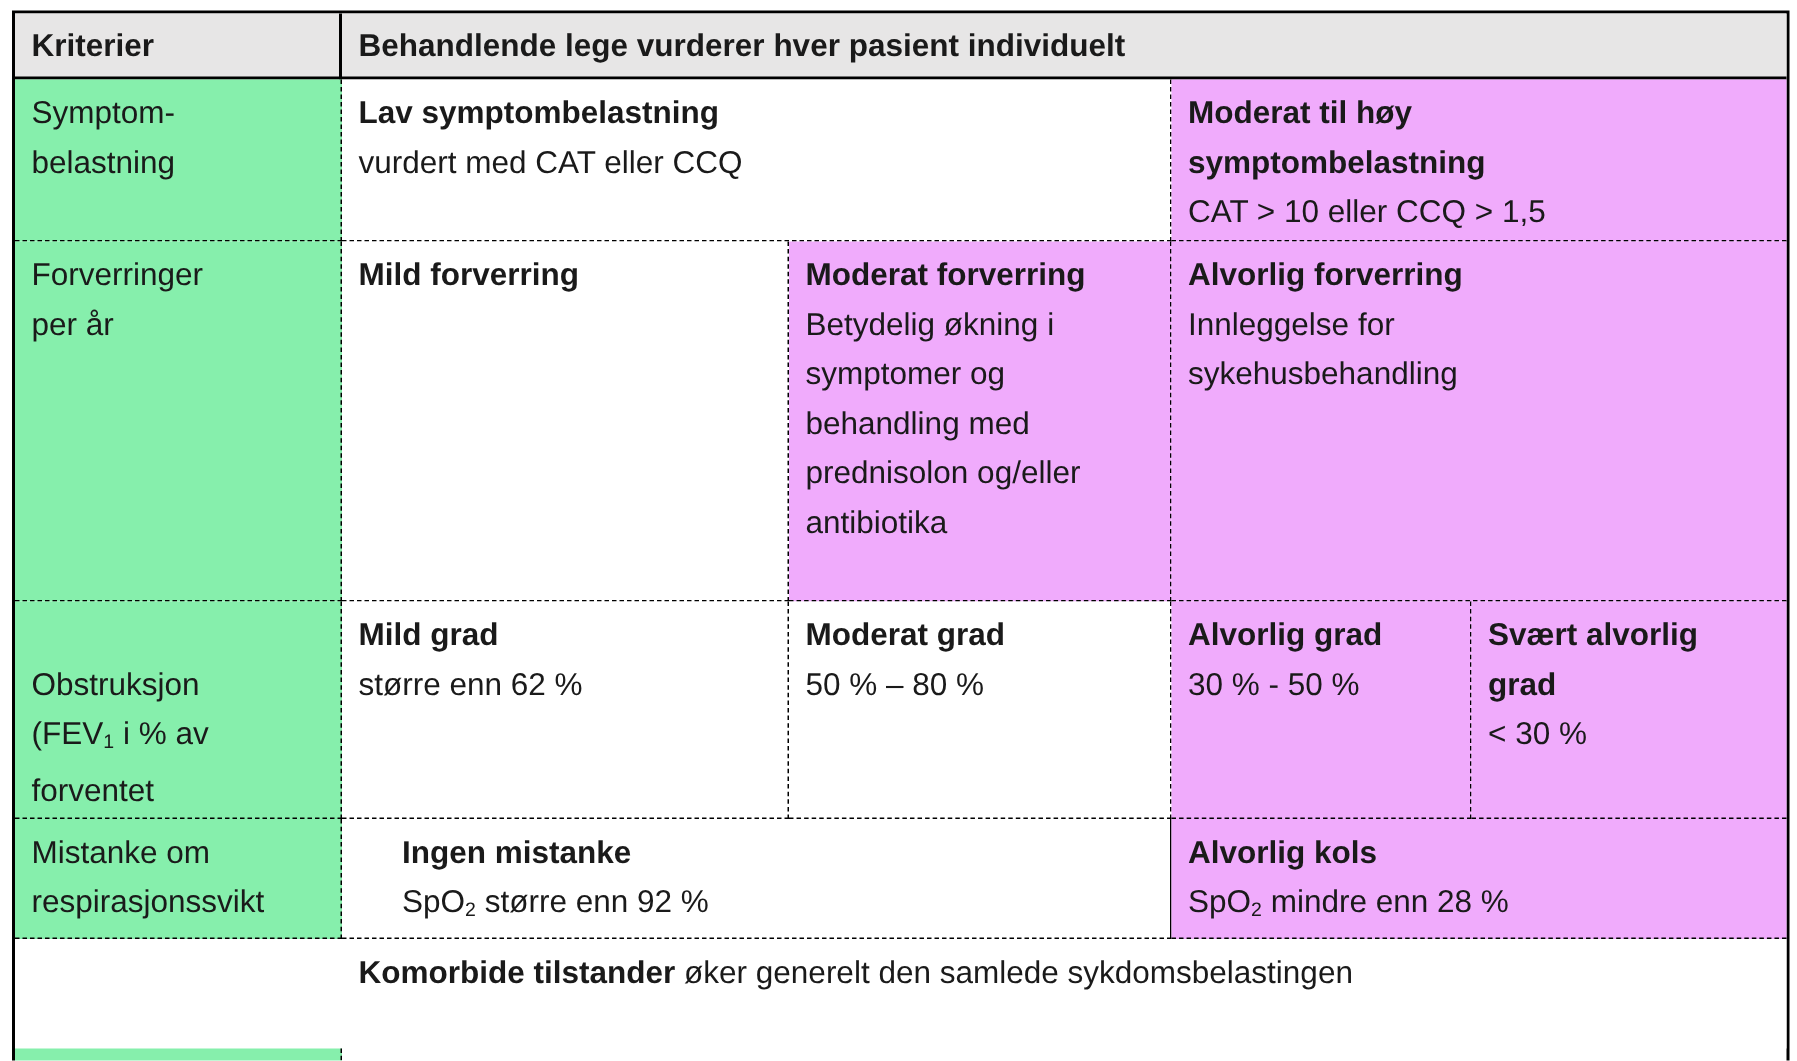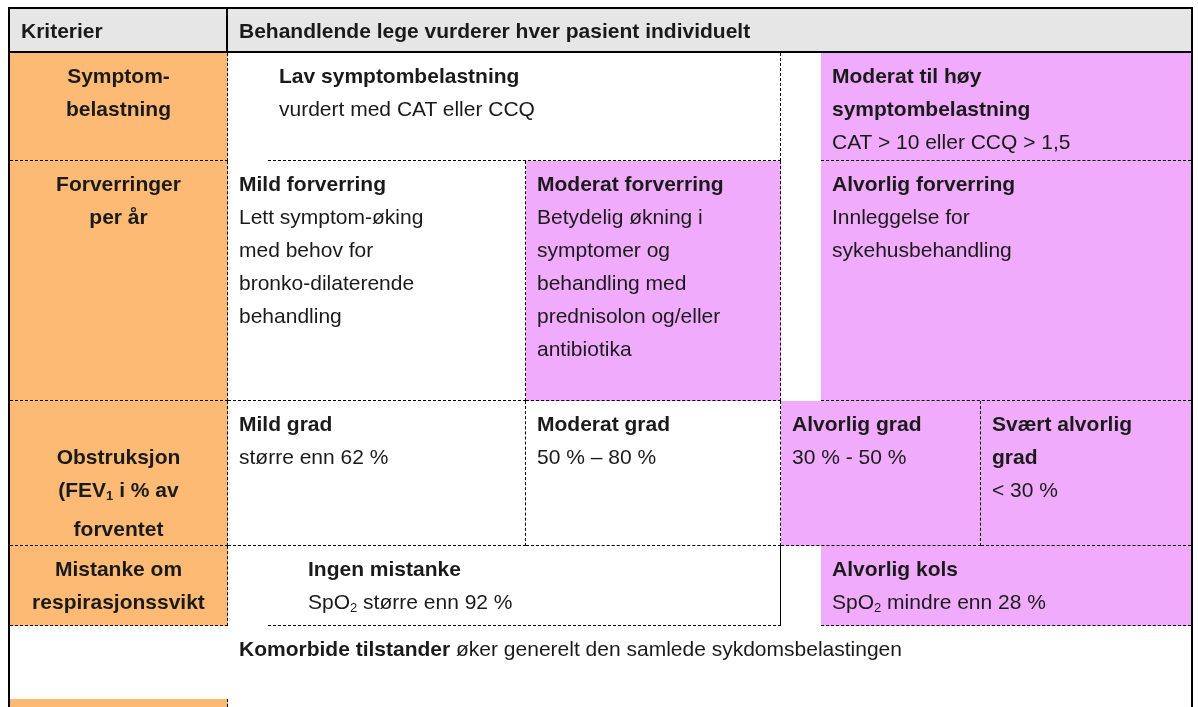--- a/index.html
+++ b/index.html
@@ -29,29 +29,29 @@
   .cell.last-row{border-bottom:none;}
   .cell.solid-right{border-right:1px solid #000;padding-left:40px;}
   .hdr{
     background:#e7e6e6;
     font-weight:bold;
     border-bottom:2px solid #000;
     display:flex;align-items:center;
     padding-top:0;padding-bottom:0;
   }
   .hdr.first{border-right:2px solid #000;}
-  .label{background:#fdba74;font-weight:bold;text-align:center;}
+  .label{background:#86efac;font-weight:normal;}
   .warn{background:#f0abfc;}
   .plain{background:#ffffff;}
   .title{font-weight:bold;}
   .pre{white-space:pre-line;}
   .b{font-weight:bold;}
   .sub{font-size:0.62em;vertical-align:-0.22em;letter-spacing:0;}
   .c2{grid-column:2 / span 1;}
-  .sp2{grid-column:span 2;margin-left:40px;}
+  .sp2{grid-column:span 2;}
   .sp4{grid-column:2 / span 4;}
 </style>
 </head>
 <body>
 
 <div class="table-wrap">
   <div class="grid">
 
     <div class="cell hdr first">
       <span>Kriterier</span>
@@ -69,24 +69,20 @@
     <div class="cell warn sp2 last-col">
       <div class="title pre">Moderat til høy
 symptombelastning</div>
       <div class="pre">CAT &gt; 10 eller CCQ &gt; 1,5</div>
     </div>
 
     <div class="cell label pre">Forverringer
 per år</div>
     <div class="cell plain">
       <div class="title pre">Mild forverring</div>
-      <div class="pre">Lett symptom-øking
-med behov for
-bronko-dilaterende
-behandling</div>
     </div>
     <div class="cell warn">
       <div class="title pre">Moderat forverring</div>
       <div class="pre">Betydelig økning i
 symptomer og
 behandling med
 prednisolon og/eller
 antibiotika</div>
     </div>
     <div class="cell warn sp2 last-col">

